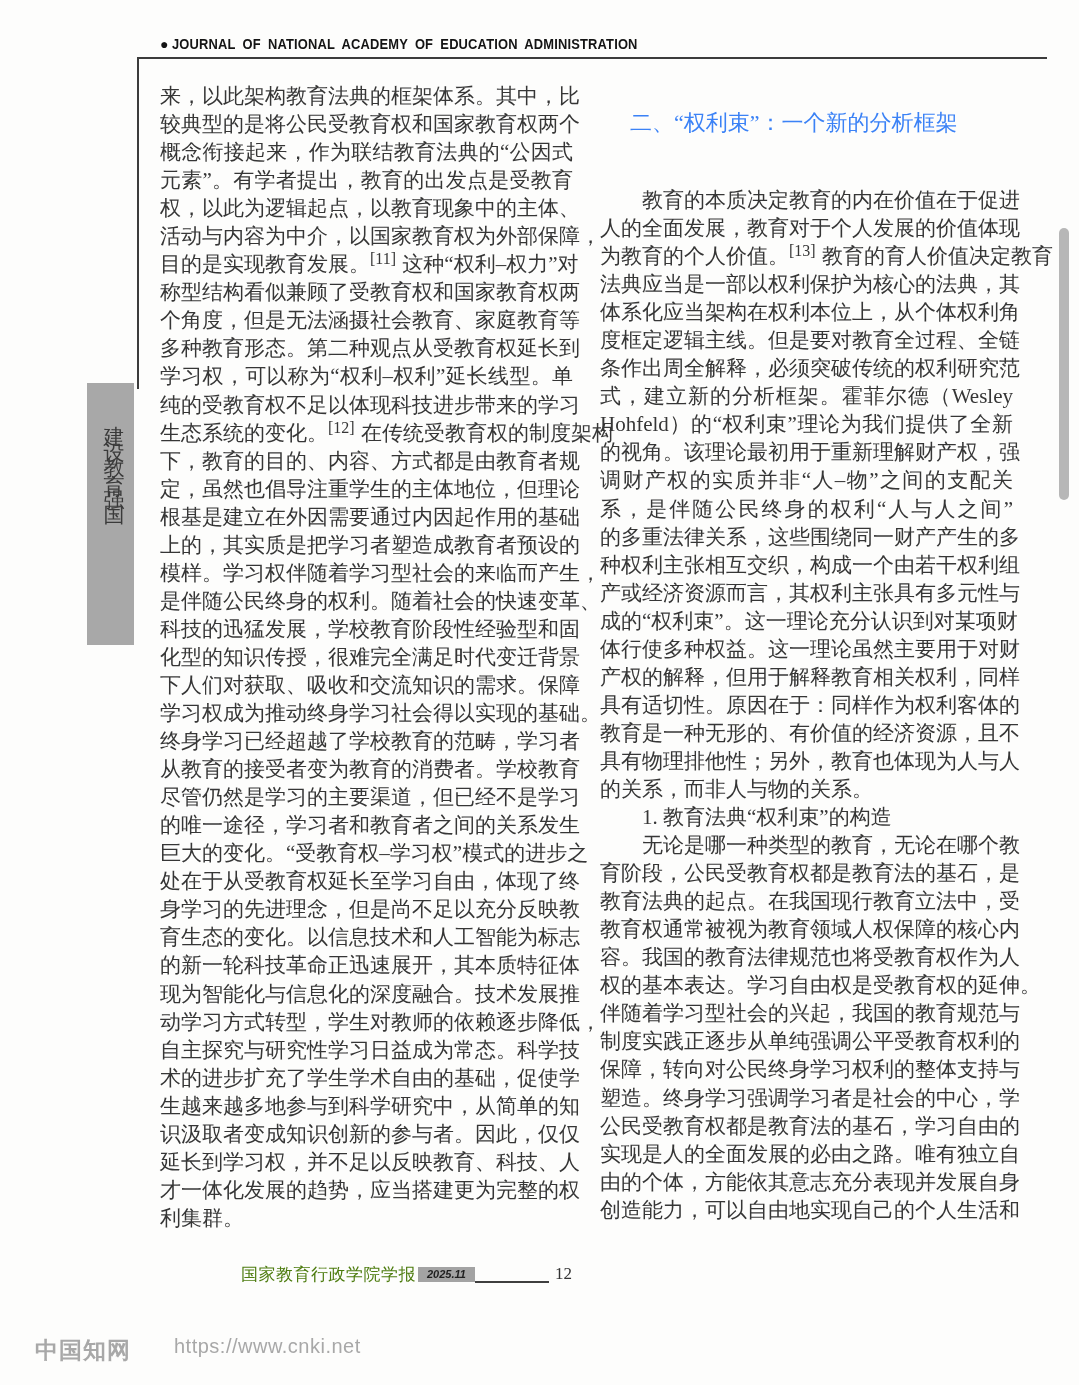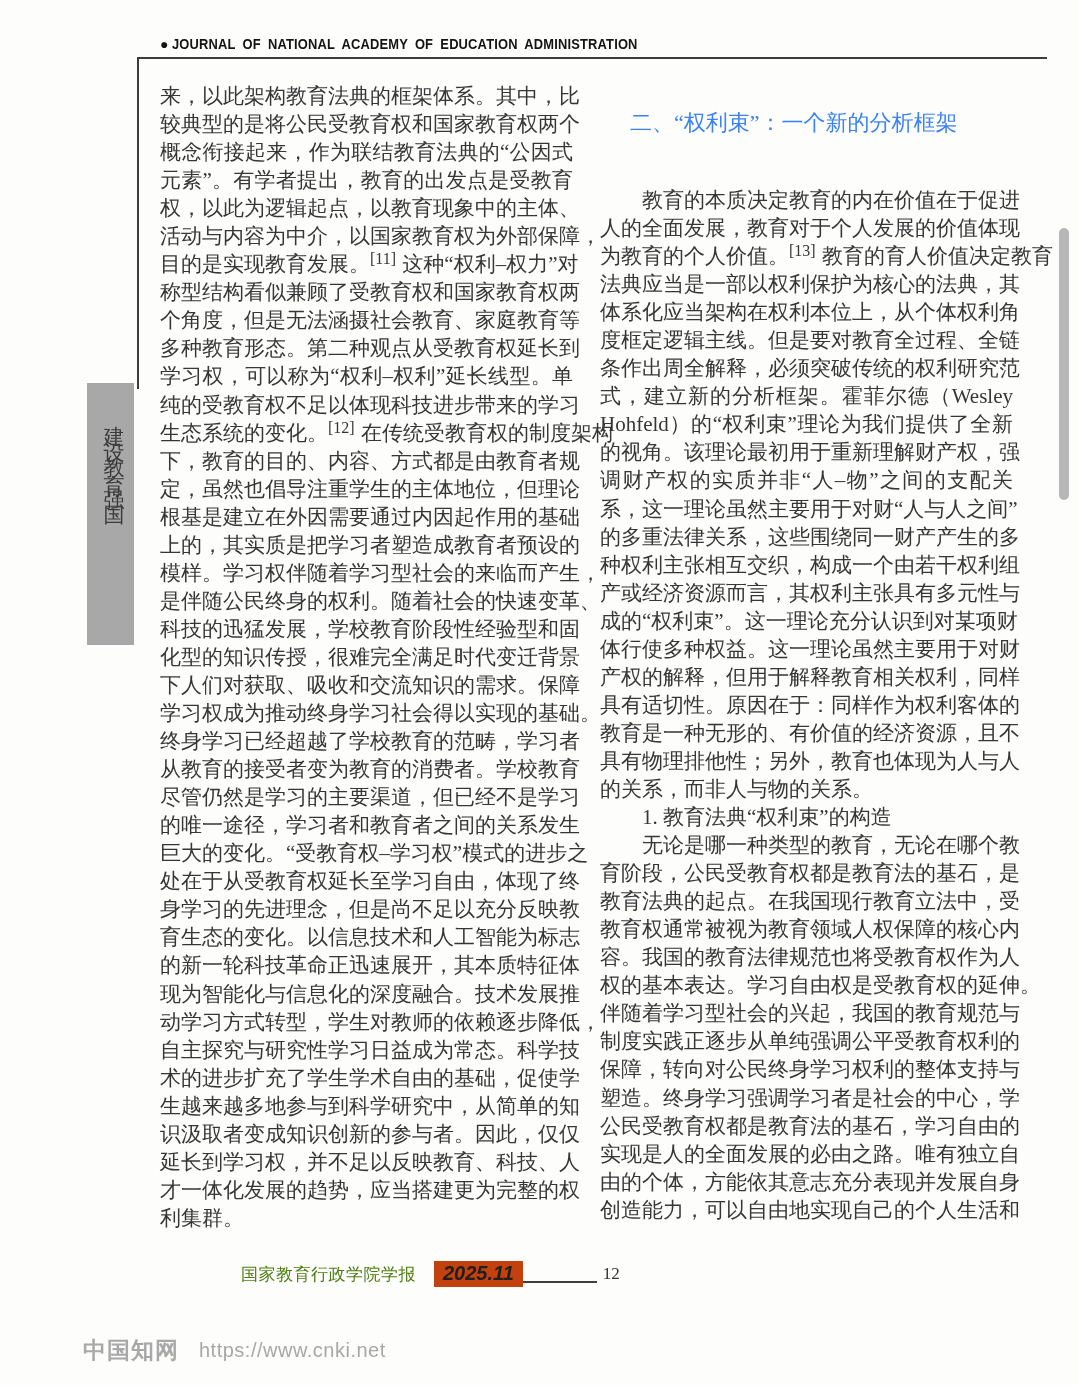--- a/index.html
+++ b/index.html
@@ -58,43 +58,42 @@
   .tline sup{
     font-size:16px; line-height:0; vertical-align:7px; letter-spacing:0; margin-right:1px;
   }
   
   .footer{
     position:absolute; left:241px; top:1258px; height:32px;
     display:flex; align-items:center;
   }
   .footer .jname{font-size:17px; color:#4d7c0f; letter-spacing:0.5px;}
   .footer .issue-badge{
-    margin-left:18px;
-    background:#c2410c; color:#1f1f1f;
+    margin-left:2px;
+    background:#a3a3a3; color:#1f1f1f;
     font-family:"Liberation Sans","DejaVu Sans",sans-serif;
-    font-style:italic; font-weight:700; font-size:20px;
+    font-style:italic; font-weight:700; font-size:11px;
     padding:1px 9px 2px 9px;
   }
   .footer .rule{
     width:74px; height:2px; background:#3f3f3f;
     align-self:flex-end; margin:0 6px 7px 0;
   }
   .footer .pageno{font-size:17px; color:#333;}
   
   .scroll-thumb{
     position:absolute; left:1059px; top:228px; width:10px; height:272px;
     background:#b7b7b7; border-radius:5px;
   }
   
   .watermark{
     position:absolute; left:35px; top:1335px;
-    display:flex; align-items:center; gap:20px;
+    display:flex; align-items:flex-start; gap:43px;
     font-family:"Liberation Sans","DejaVu Sans",sans-serif;
     color:#a8a8a8;
-    margin-left:48px;
   }
   .watermark .brand{font-size:23px; font-weight:600; letter-spacing:1px;}
   .watermark .url{font-size:20px; letter-spacing:0.5px;}
 </style>
 </head>
 <body>
 
 <div class="page">
 
   <div class="en-header">
@@ -159,21 +158,21 @@
       <div class="tline">人的全面发展，教育对于个人发展的价值体现</div>
       <div class="tline">为教育的个人价值。<sup>[13]</sup> 教育的育人价值决定教育</div>
       <div class="tline">法典应当是一部以权利保护为核心的法典，其</div>
       <div class="tline">体系化应当架构在权利本位上，从个体权利角</div>
       <div class="tline">度框定逻辑主线。但是要对教育全过程、全链</div>
       <div class="tline">条作出周全解释，必须突破传统的权利研究范</div>
       <div class="tline">式，建立新的分析框架。霍菲尔德（Wesley</div>
       <div class="tline">Hohfeld）的“权利束”理论为我们提供了全新</div>
       <div class="tline">的视角。该理论最初用于重新理解财产权，强</div>
       <div class="tline">调财产权的实质并非“人–物”之间的支配关</div>
-      <div class="tline">系，这一理论虽然主要用于对财“人与人之间”</div>
+      <div class="tline">系，是伴随公民终身的权利“人与人之间”</div>
       <div class="tline">的多重法律关系，这些围绕同一财产产生的多</div>
       <div class="tline">种权利主张相互交织，构成一个由若干权利组</div>
       <div class="tline">产或经济资源而言，其权利主张具有多元性与</div>
       <div class="tline">成的“权利束”。这一理论充分认识到对某项财</div>
       <div class="tline">体行使多种权益。这一理论虽然主要用于对财</div>
       <div class="tline">产权的解释，但用于解释教育相关权利，同样</div>
       <div class="tline">具有适切性。原因在于：同样作为权利客体的</div>
       <div class="tline">教育是一种无形的、有价值的经济资源，且不</div>
       <div class="tline">具有物理排他性；另外，教育也体现为人与人</div>
       <div class="tline flush">的关系，而非人与物的关系。</div>

